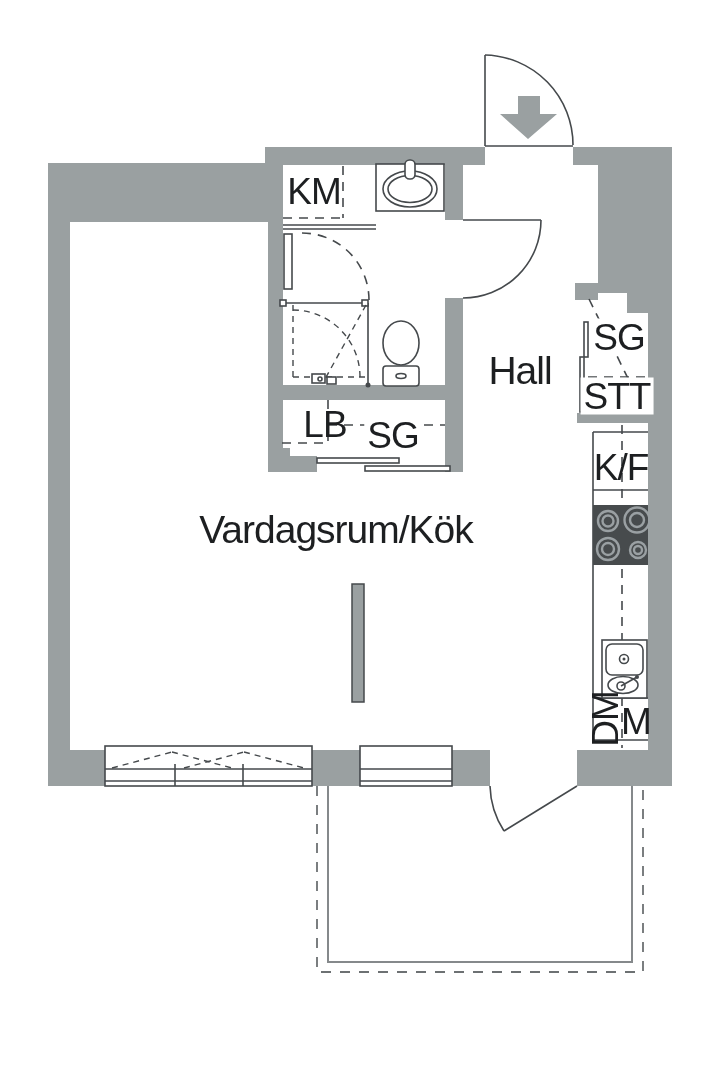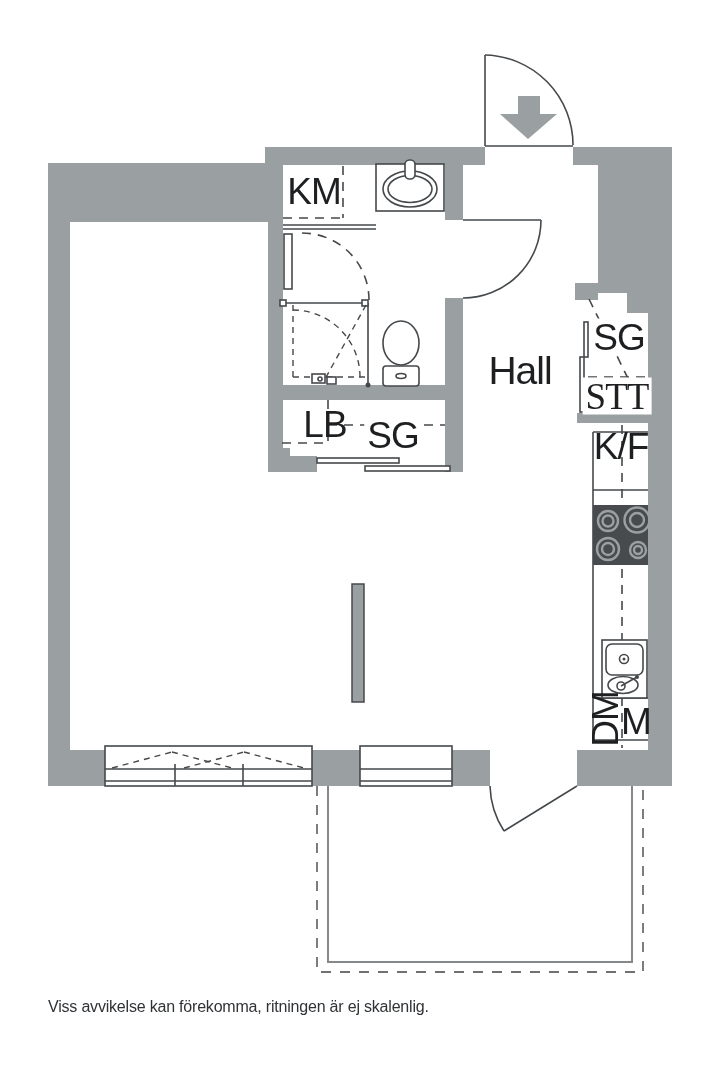--- a/index.html
+++ b/index.html
@@ -189,23 +189,23 @@
     <path class="bal-solid" d="M328,786 L328,962 L632,962 L632,786"></path>
     <path class="bal-dash" d="M317,786 L317,972 L643,972 L643,786"></path>
   </g>
 
 </svg>
 
 <div class="labels">
   <div class="room-label" style="left:314px;top:191px;">KM</div>
   <div class="room-label big" style="left:520px;top:354px;margin-top:16px;">Hall</div>
   <div class="room-label masked" style="left:619px;top:337px;">SG</div>
-  <div class="room-label masked" style="left:617px;top:396px;font-family:Liberation Serif, serif;">STT</div>
-  <div class="room-label" style="left:621px;top:446px;">K/F</div>
+  <div class="room-label masked" style="left:617px;top:396px;">STT</div>
+  <div class="room-label" style="left:621px;top:467px;">K/F</div>
   <div class="room-label" style="left:305px;top:424px;padding-left:40px;">LB</div>
   <div class="room-label masked" style="left:393px;top:435px;">SG</div>
+  <div class="room-label big" style="left:336px;top:529px;">Vardagsrum/Kök</div>
   <div class="room-label rot" style="left:605px;top:719px;">DM</div>
   <div class="room-label" style="left:636px;top:721px;">M</div>
 </div>
 
-<div class="footer-note">Viss avvikelse kan förekomma, ritningen är ej skalenlig.</div>
 
 </div>
 
 </body></html>

